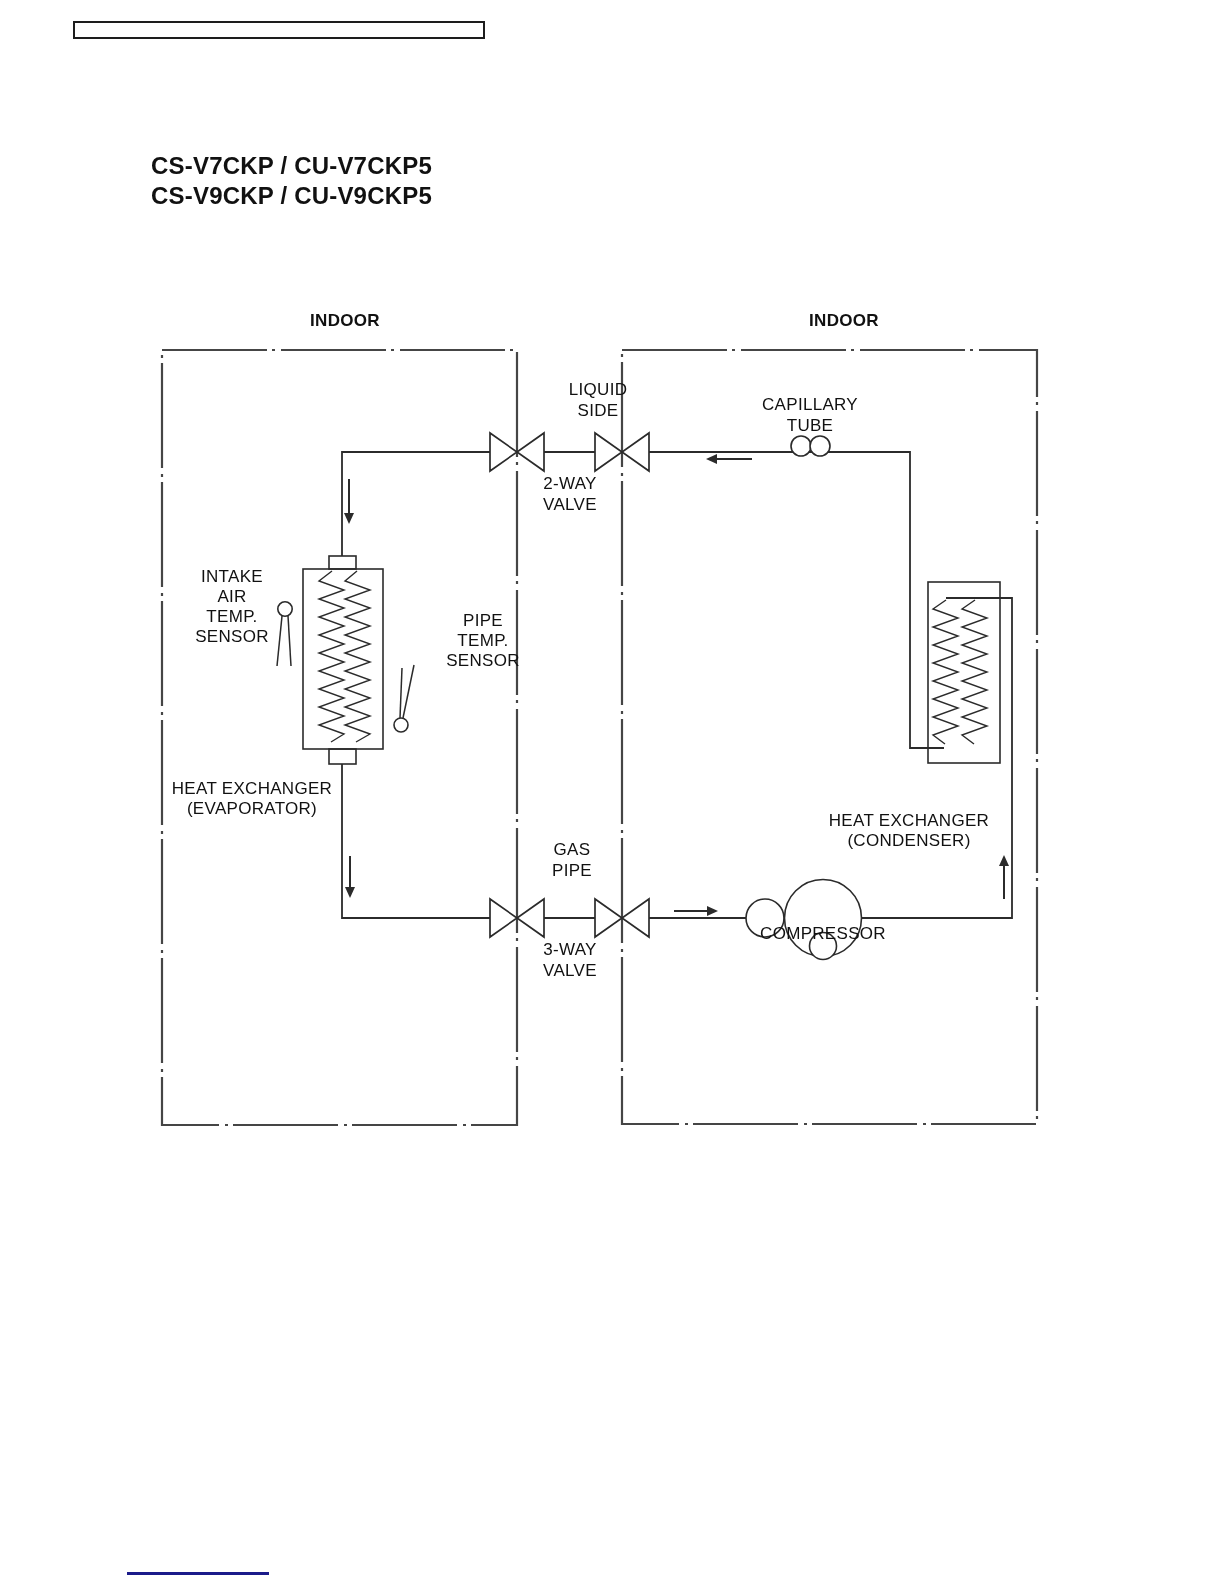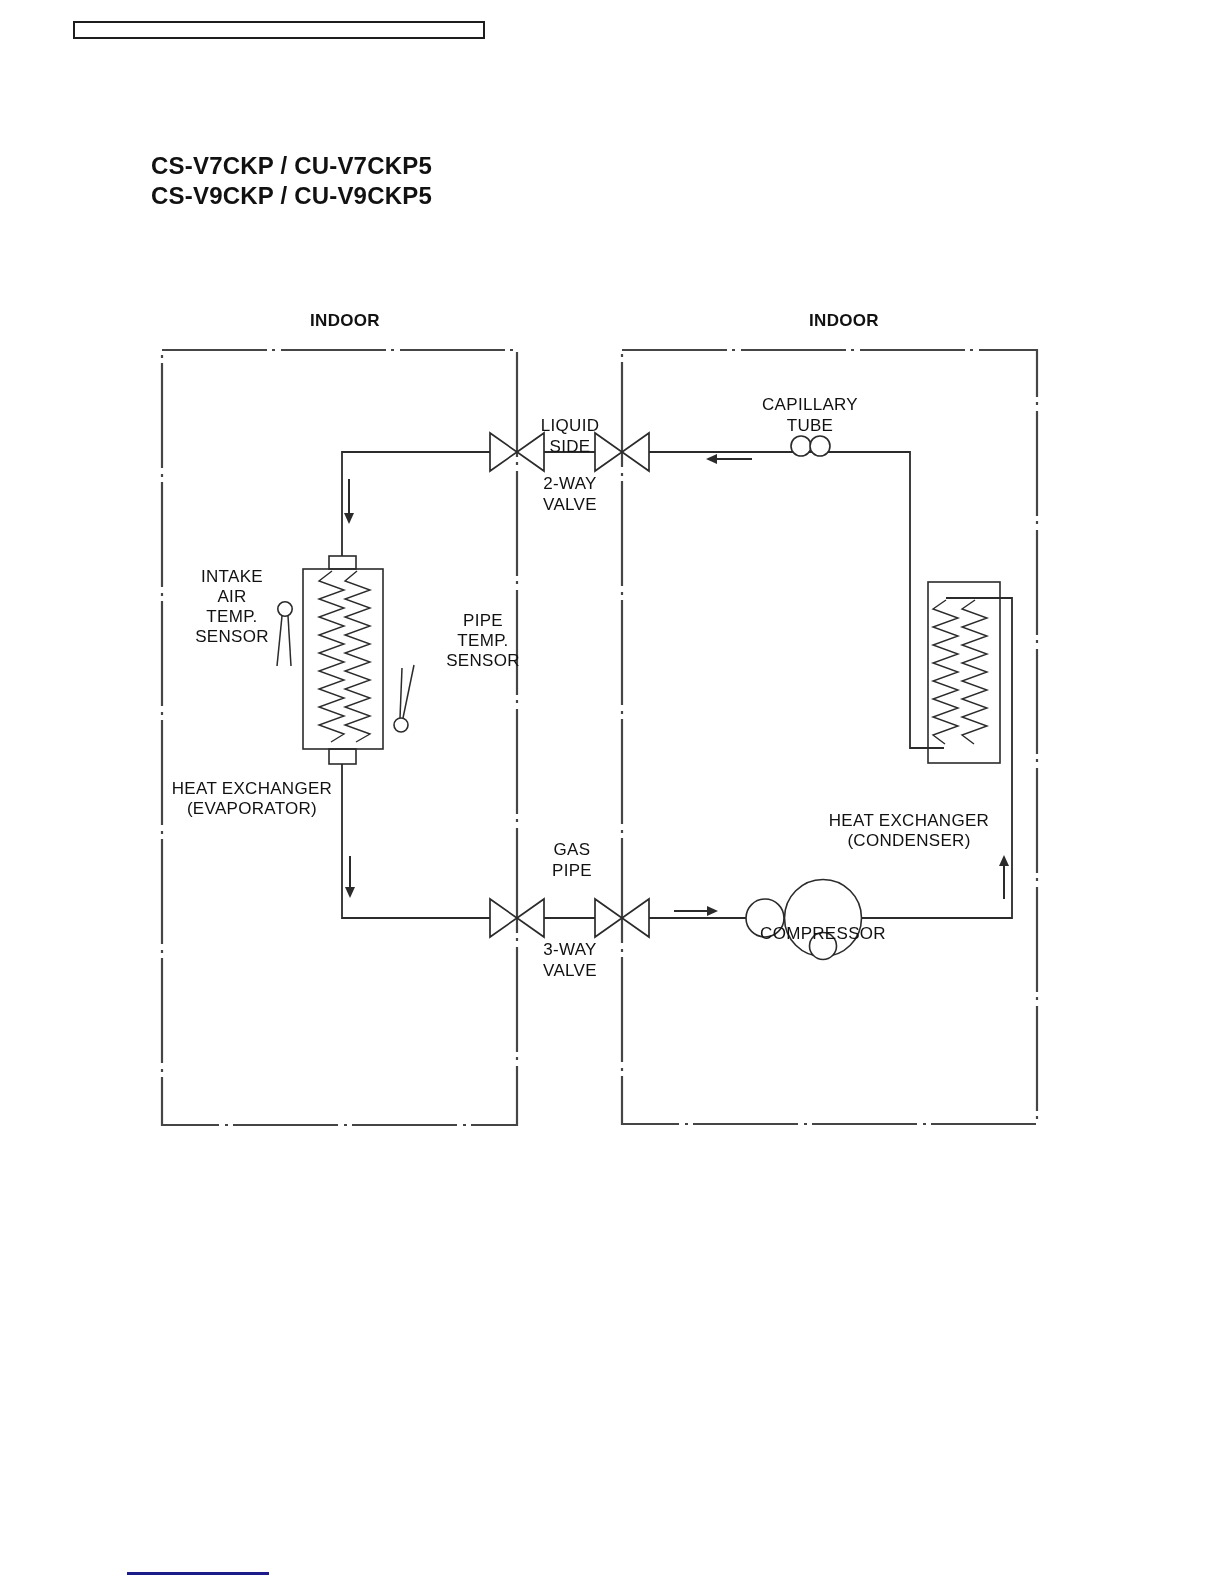--- a/index.html
+++ b/index.html
@@ -141,21 +141,21 @@
     </g>
     <g>
       <line class="arrow-line" x1="1004" y1="899" x2="1004" y2="866"></line>
       <polygon class="arrow-head" points="999,866 1009,866 1004,855"></polygon>
     </g>
   </svg>
 
   <div class="lbl bold" style="left:275px;top:311px;width:140px;">INDOOR</div>
   <div class="lbl bold" style="left:774px;top:311px;width:140px;">INDOOR</div>
 
-  <div class="lbl lh21" style="left:510px;top:379px;width:120px;margin-top:36px;">LIQUID
+  <div class="lbl lh21" style="left:538px;top:379px;width:120px;">LIQUID
 SIDE</div>
   <div class="lbl lh21" style="left:510px;top:473px;width:120px;">2-WAY
 VALVE</div>
   <div class="lbl lh21" style="left:740px;top:394px;width:140px;">CAPILLARY
 TUBE</div>
 
   <div class="lbl" style="left:157px;top:567px;width:150px;">INTAKE
 AIR
 TEMP.
 SENSOR</div>

